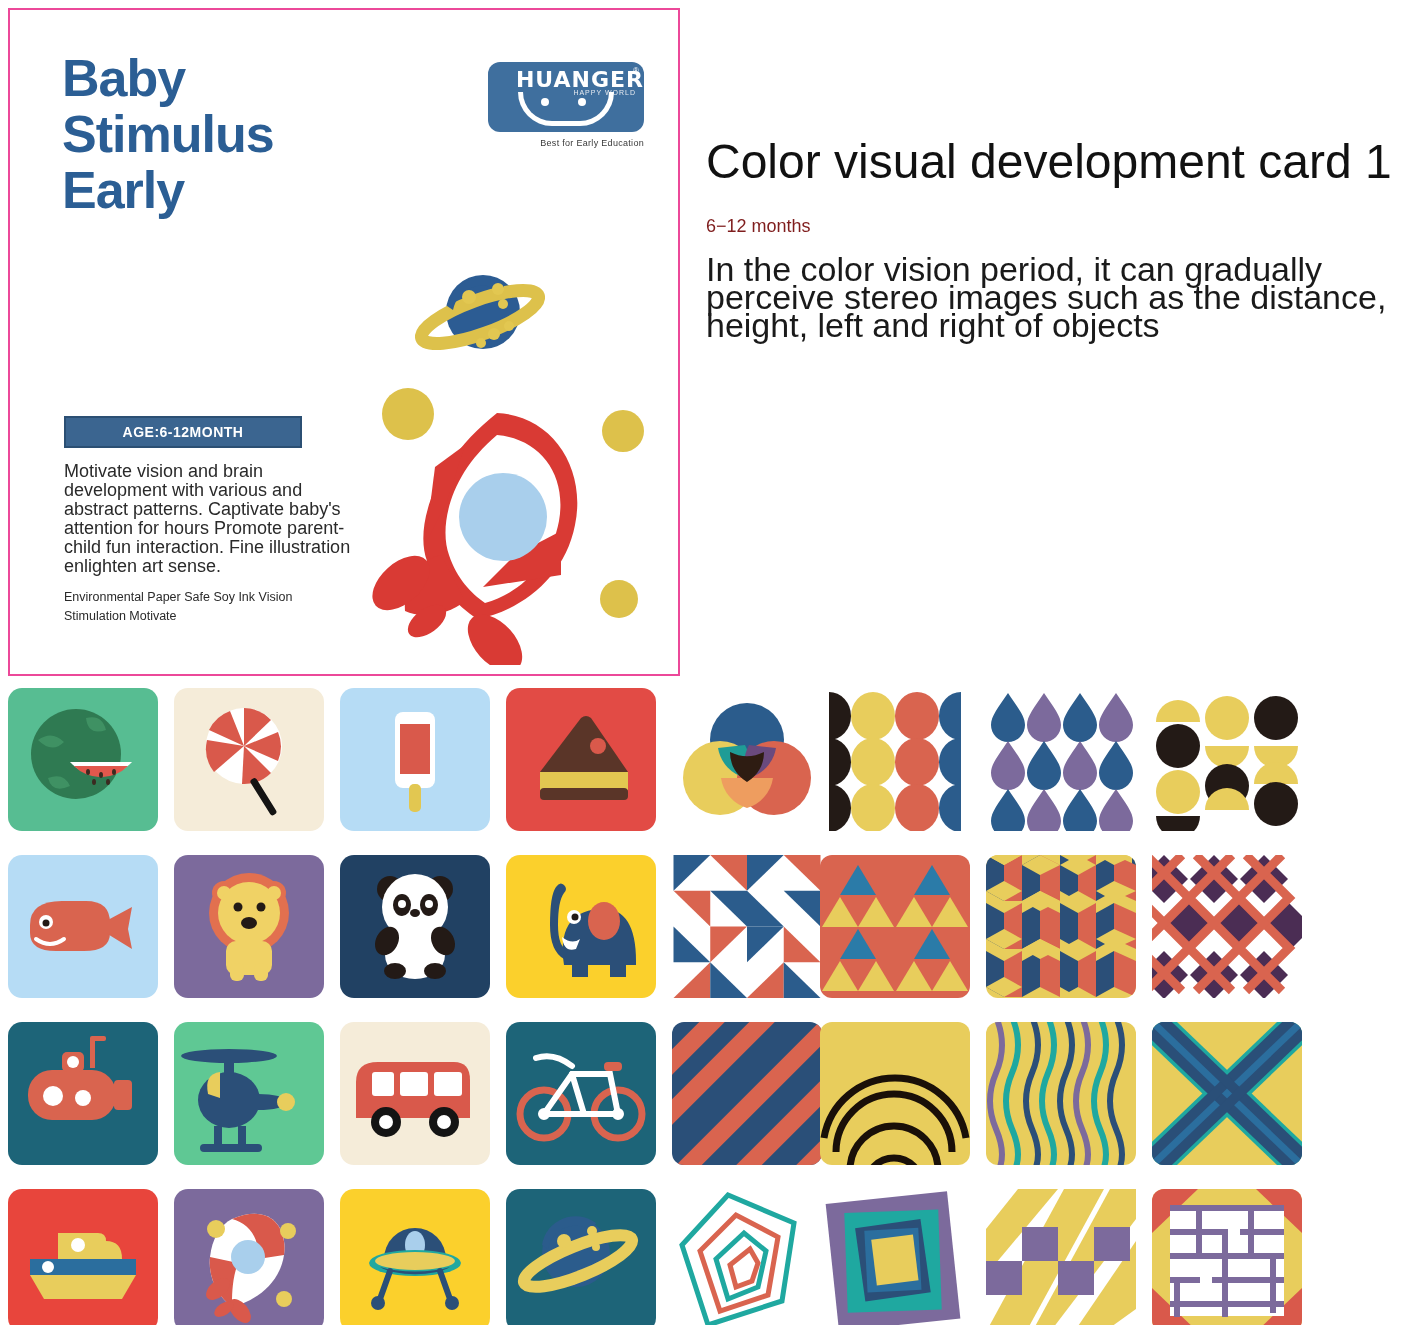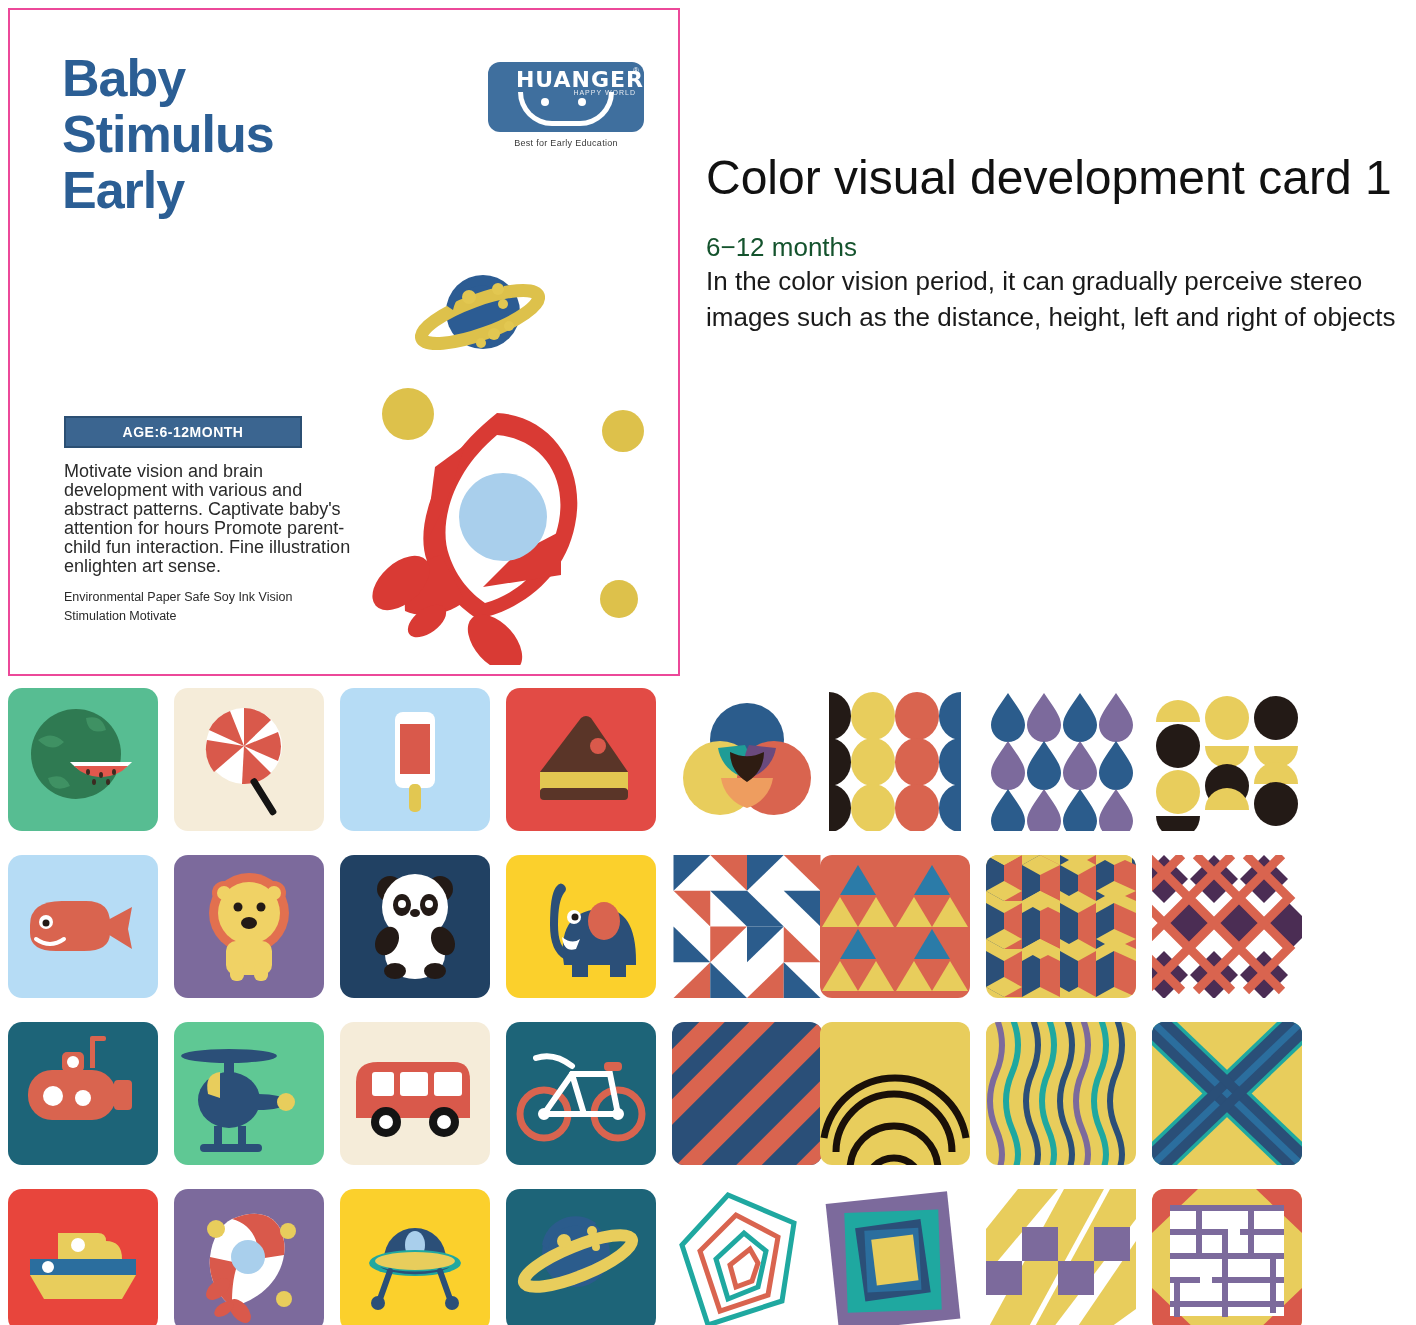--- a/index.html
+++ b/index.html
@@ -18,41 +18,41 @@
             color:#fff;font-size:22px;font-weight:bold;letter-spacing:1px;
             font-family:"DejaVu Sans",sans-serif;}
   #pkg-logo .subword{position:absolute;right:8px;top:27px;color:#e6eaf0;font-size:7px;
             letter-spacing:1px;}
   #pkg-logo .reg{position:absolute;right:5px;top:4px;color:#fff;font-size:8px;}
   #pkg-logo .smile{position:absolute;left:30px;top:30px;width:96px;height:34px;
             border:5px solid #fff;border-top:none;
             border-radius:0 0 52px 52px;box-sizing:border-box;}
   #pkg-logo .eye{position:absolute;top:36px;width:8px;height:8px;border-radius:50%;background:#fff;}
   #pkg-logo .eye.l{left:53px;} #pkg-logo .eye.r{left:90px;}
-  #pkg-tagline{position:absolute;left:478px;top:128px;width:156px;text-align:center;
+  #pkg-tagline{position:absolute;left:478px;top:128px;width:156px;text-align:right;
                font-size:9px;color:#3a3a3a;letter-spacing:0.3px;}
 
   #pkg-agebadge{position:absolute;left:54px;top:406px;width:238px;height:32px;
                 background:#3b6590;border:2px solid #2b4f73;box-sizing:border-box;
                 color:#fff;font-size:14px;font-weight:bold;letter-spacing:0.5px;
                 display:flex;align-items:center;justify-content:center;}
   #pkg-body{position:absolute;left:54px;top:452px;width:290px;
             font-size:18px;line-height:19px;color:#2a2a2a;}
   #pkg-body2{position:absolute;left:54px;top:578px;width:290px;
             font-size:12.5px;line-height:19px;color:#2a2a2a;}
 
   
   .pkg-art{position:absolute;}
   .dot-y{position:absolute;border-radius:50%;background:#ddc14b;}
 
   
-  #right-col{position:absolute;left:706px;top:148px;width:700px;}
+  #right-col{position:absolute;left:706px;top:132px;width:700px;}
   #rc-title{font-size:48px;line-height:60px;color:#111;font-weight:normal;}
-  #rc-age{margin-top:24px;font-size:26px;color:#14532d;}
-  #rc-desc{margin-top:0;font-size:26px;line-height:36px;color:#1a1a1a;}
+  #rc-age{margin-top:24px;font-size:18px;color:#7f1d1d;}
+  #rc-desc{margin-top:18px;font-size:34px;line-height:28px;color:#1a1a1a;}
 
   
   #grid{position:absolute;left:8px;top:688px;width:1400px;height:632px;}
   .card{position:absolute;width:150px;height:143px;border-radius:14px;overflow:hidden;}
   .pat{position:absolute;width:150px;height:143px;overflow:hidden;}
   .pat.rounded{border-radius:12px;}
 </style>
 </head>
 <body>
 

